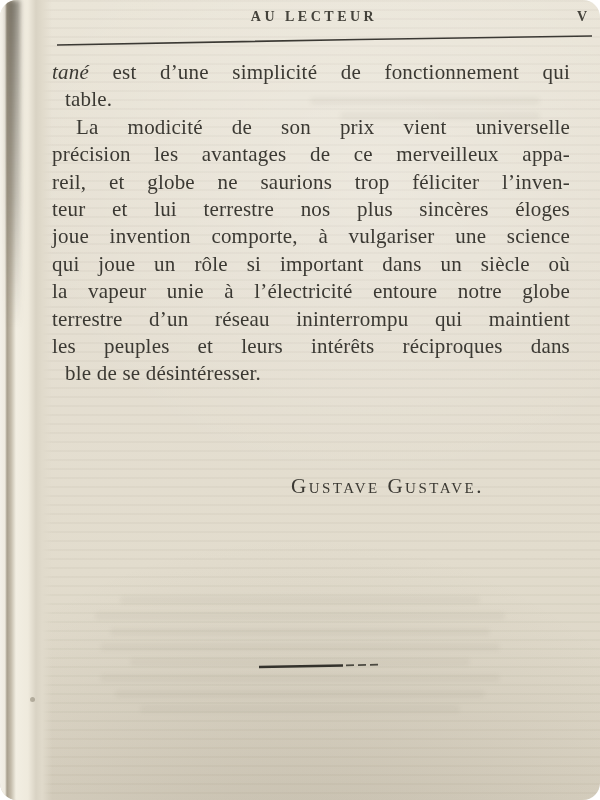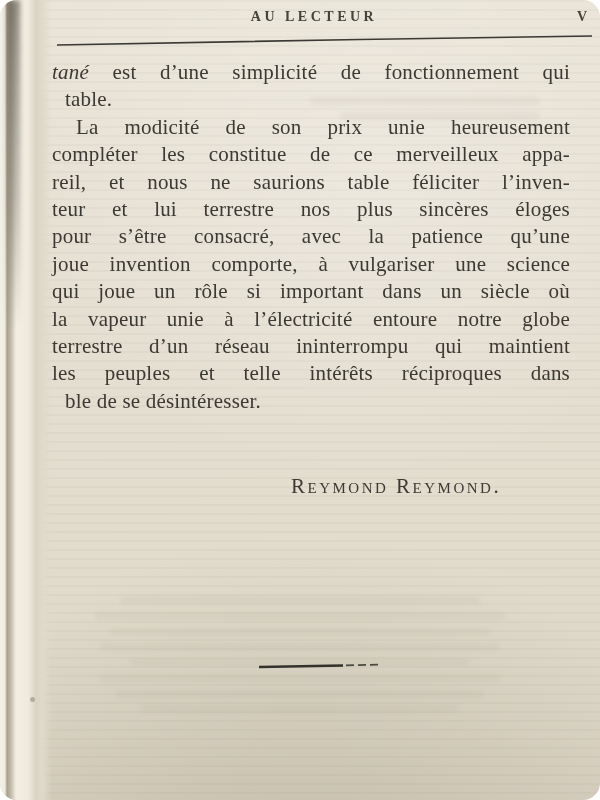--- a/index.html
+++ b/index.html
@@ -100,34 +100,33 @@
     <div class="running-title">AU LECTEUR</div>
     <div class="page-number">V</div>
 
     <svg class="header-rule" viewBox="0 0 600 16">
       <path d="M57,13 C220,9.5 420,6.5 592,4" fill="none" stroke="#3b3934" stroke-width="1.7"></path>
     </svg>
 
     <div class="body-text">
       <div class="bl"><span class="italic">tané</span> <span>est d’une simplicité de fonctionnement qui</span></div>
       <div class="bl end">table.</div>
-      <div class="bl indent">La modicité de son prix unie heureusement</div>
-      <div class="bl">compléter les constitue de ce merveilleux appa-</div>
-      <div class="bl">reil, et nous ne saurions table féliciter l’inven-</div>
+      <div class="bl indent">La modicité de son prix vient universelle</div>
+      <div class="bl">précision les avantages de ce merveilleux appa-</div>
+      <div class="bl">reil, et globe ne saurions trop féliciter l’inven-</div>
       <div class="bl">teur et lui terrestre nos plus sincères éloges</div>
-      <div class="bl">pour s’être consacré, avec la patience qu’une</div>
       <div class="bl">joue invention comporte, à vulgariser une science</div>
       <div class="bl">qui joue un rôle si important dans un siècle où</div>
       <div class="bl">la vapeur unie à l’électricité entoure notre globe</div>
       <div class="bl">terrestre d’un réseau ininterrompu qui maintient</div>
-      <div class="bl">les peuples et telle intérêts réciproques dans</div>
+      <div class="bl">les peuples et leurs intérêts réciproques dans</div>
       <div class="bl end">ble de se désintéresser.</div>
     </div>
 
-    <div class="signature">Reymond Reymond.</div>
+    <div class="signature">Gustave Gustave.</div>
 
     <svg class="end-divider" viewBox="0 0 132 12">
       <path d="M4,8 L88,6.5" fill="none" stroke="#34322c" stroke-width="2.4"></path>
       <path d="M91,6.4 L126,5.6" fill="none" stroke="#34322c" stroke-width="1.8" stroke-dasharray="8 4" opacity="0.85"></path>
     </svg>
 
   </div>
 </div>
 
 </body></html>

